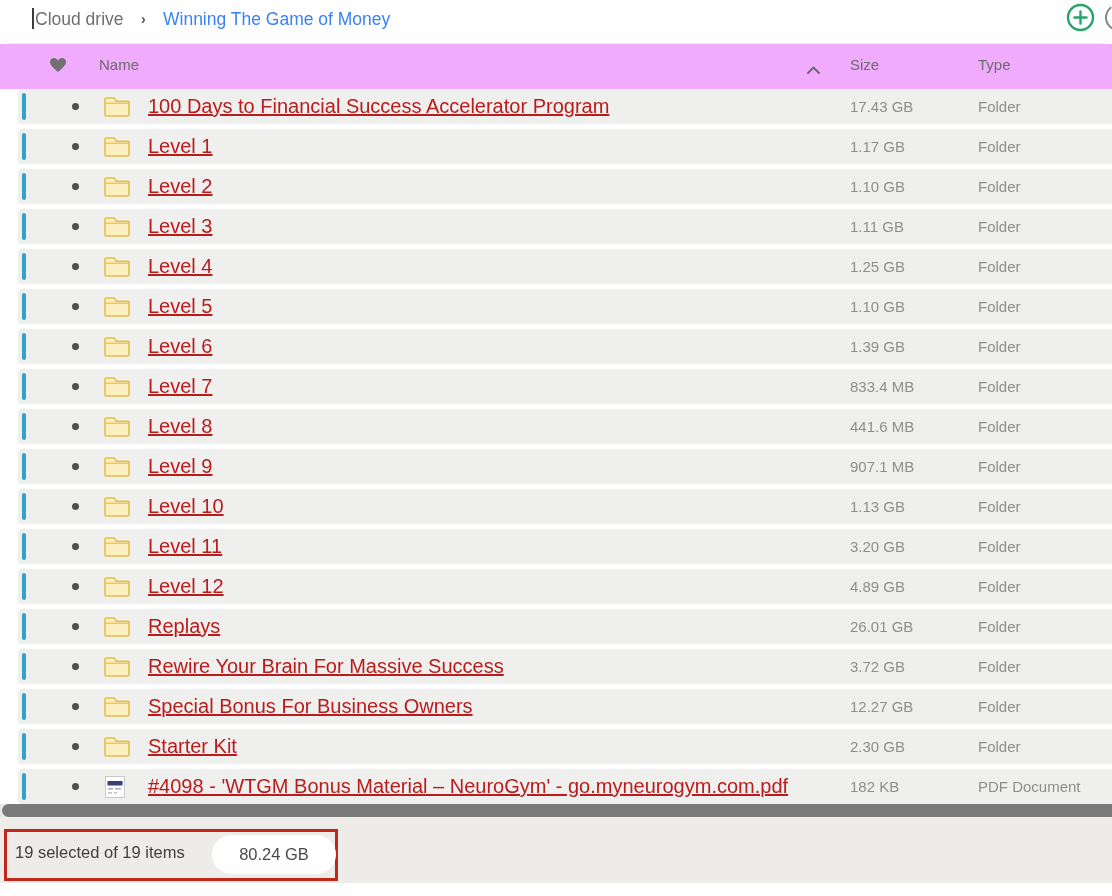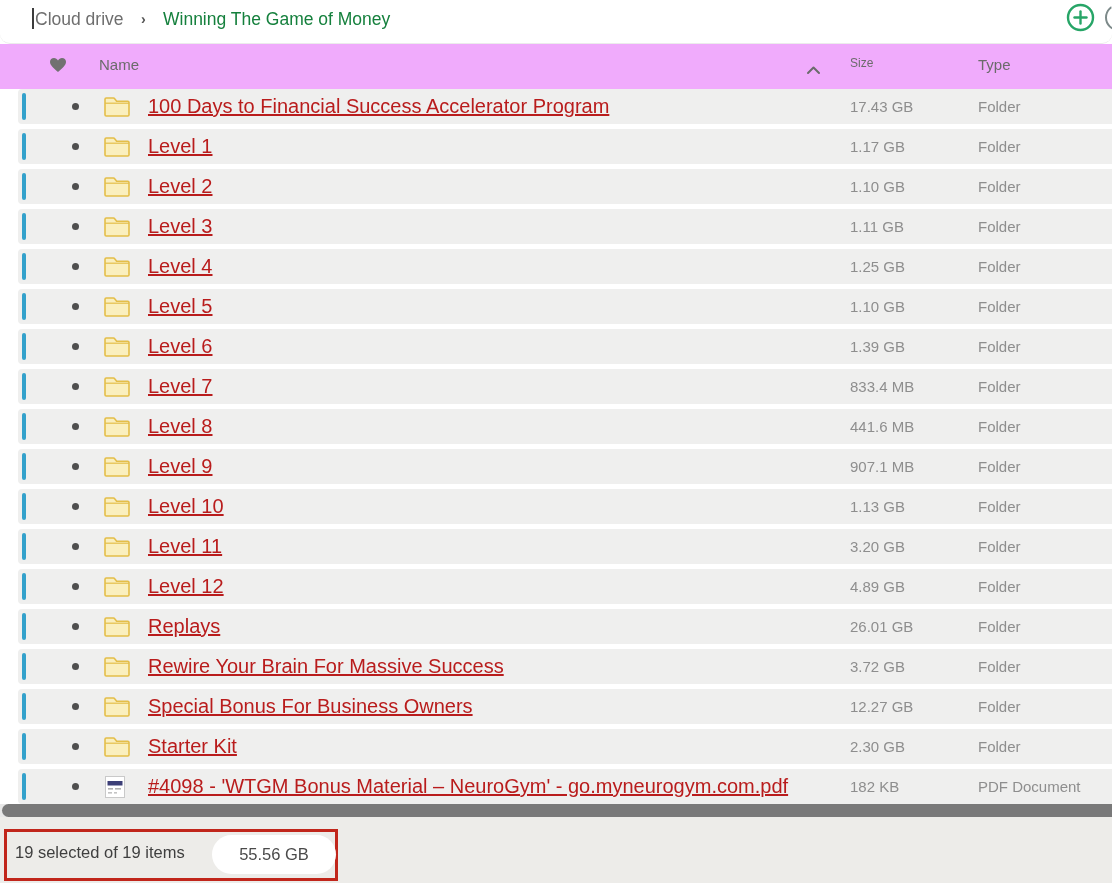--- a/index.html
+++ b/index.html
@@ -22,21 +22,21 @@
   }
   .crumb-root {
     position: absolute; left: 35px; top: 9px; font-size: 17.5px; color: #6e6e6e;
     cursor: pointer; white-space: nowrap;
   }
   .crumb-sep {
     position: absolute; left: 141px; top: 11px; font-size: 14px; color: #555;
     font-weight: bold;
   }
   .crumb-current {
-    position: absolute; left: 163px; top: 9px; font-size: 17.5px; color: #15803d;
+    position: absolute; left: 163px; top: 9px; font-size: 17.5px; color: #3b82f6;
     white-space: nowrap;
   }
   .add-btn {
     position: absolute; left: 1066px; top: 3px; width: 29px; height: 29px;
     cursor: pointer; background: none; border: none; padding: 0;
   }
   .partial-circle {
     position: absolute; left: 1105px; top: 4px; width: 27px; height: 27px;
     border: 2px solid #7d8a8a; border-radius: 50%;
   }
@@ -46,21 +46,21 @@
     position: absolute; left: 0; top: 44px; width: 1112px; height: 45px;
     background: #f0abfc;
   }
   .hdr-fav { position: absolute; left: 49px; top: 13px; cursor: pointer; }
   .hdr-name {
     position: absolute; left: 99px; top: 12px; font-size: 15px; color: #6b6b6b;
     cursor: pointer;
   }
   .hdr-sort { position: absolute; left: 806px; top: 17px; cursor: pointer; }
   .hdr-size {
-    position: absolute; left: 850px; top: 12px; font-size: 12px; color: #6b6b6b;
+    position: absolute; left: 850px; top: 12px; font-size: 15px; color: #6b6b6b;
     cursor: pointer;
   }
   .hdr-type {
     position: absolute; left: 978px; top: 12px; font-size: 15px; color: #6b6b6b;
     cursor: pointer;
   }
 
   
   .file-list {
     position: absolute; left: 0; top: 89px; width: 1112px; list-style: none;
@@ -435,14 +435,14 @@
   </li>
 </ul>
 
 <div class="hscrollbar">
   <div class="hscroll-thumb"></div>
 </div>
 
 <div class="status-bar">
   <div class="annotation-box"></div>
   <span class="selection-text">19 selected of 19 items</span>
-  <span class="size-pill">55.56 GB</span>
+  <span class="size-pill">80.24 GB</span>
 </div>
 
 </body></html>

